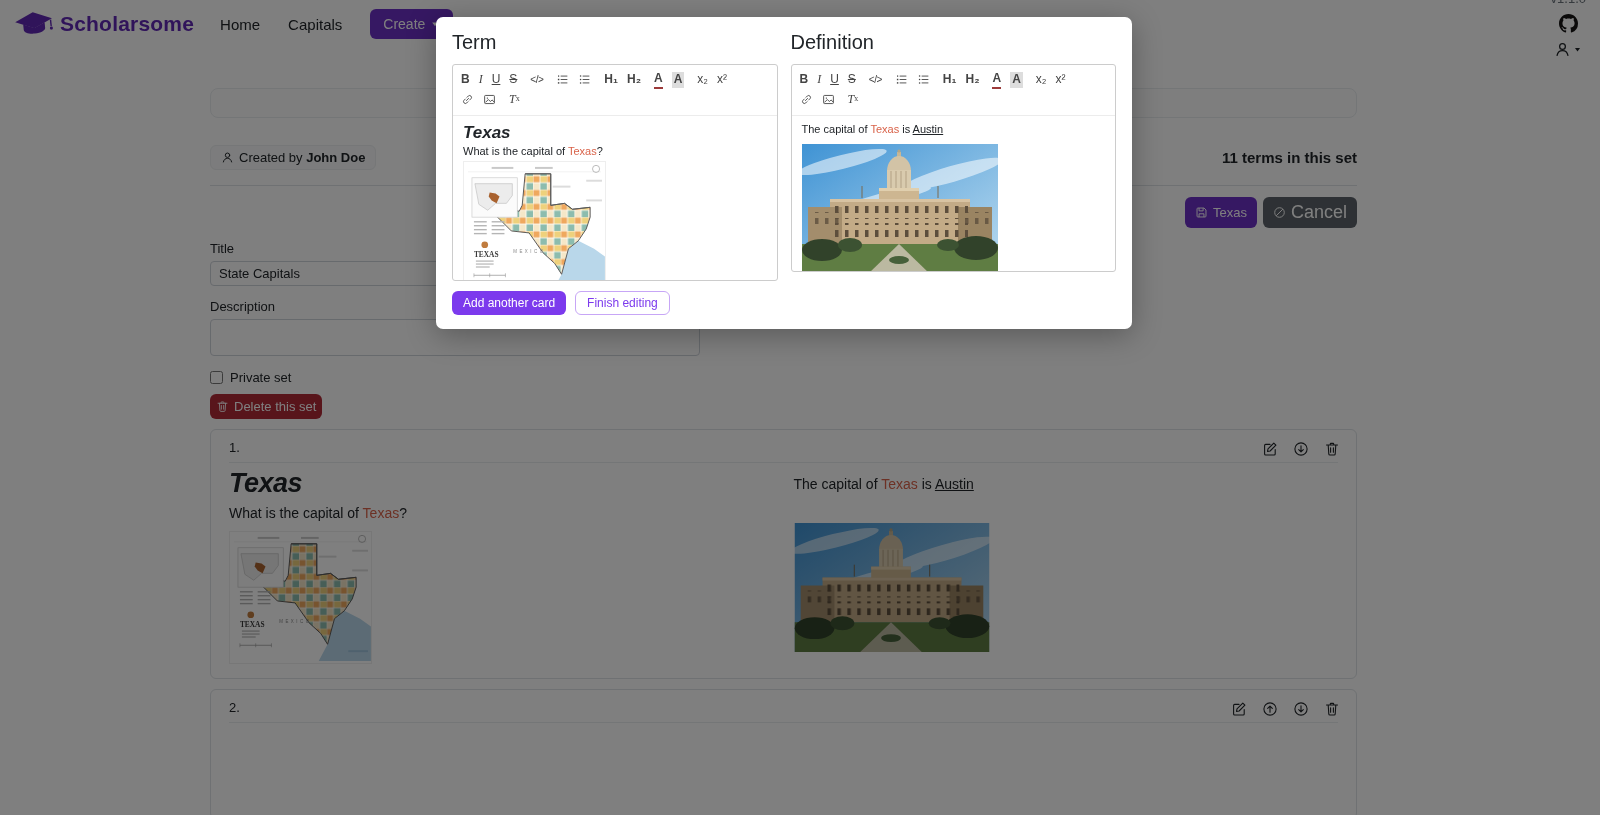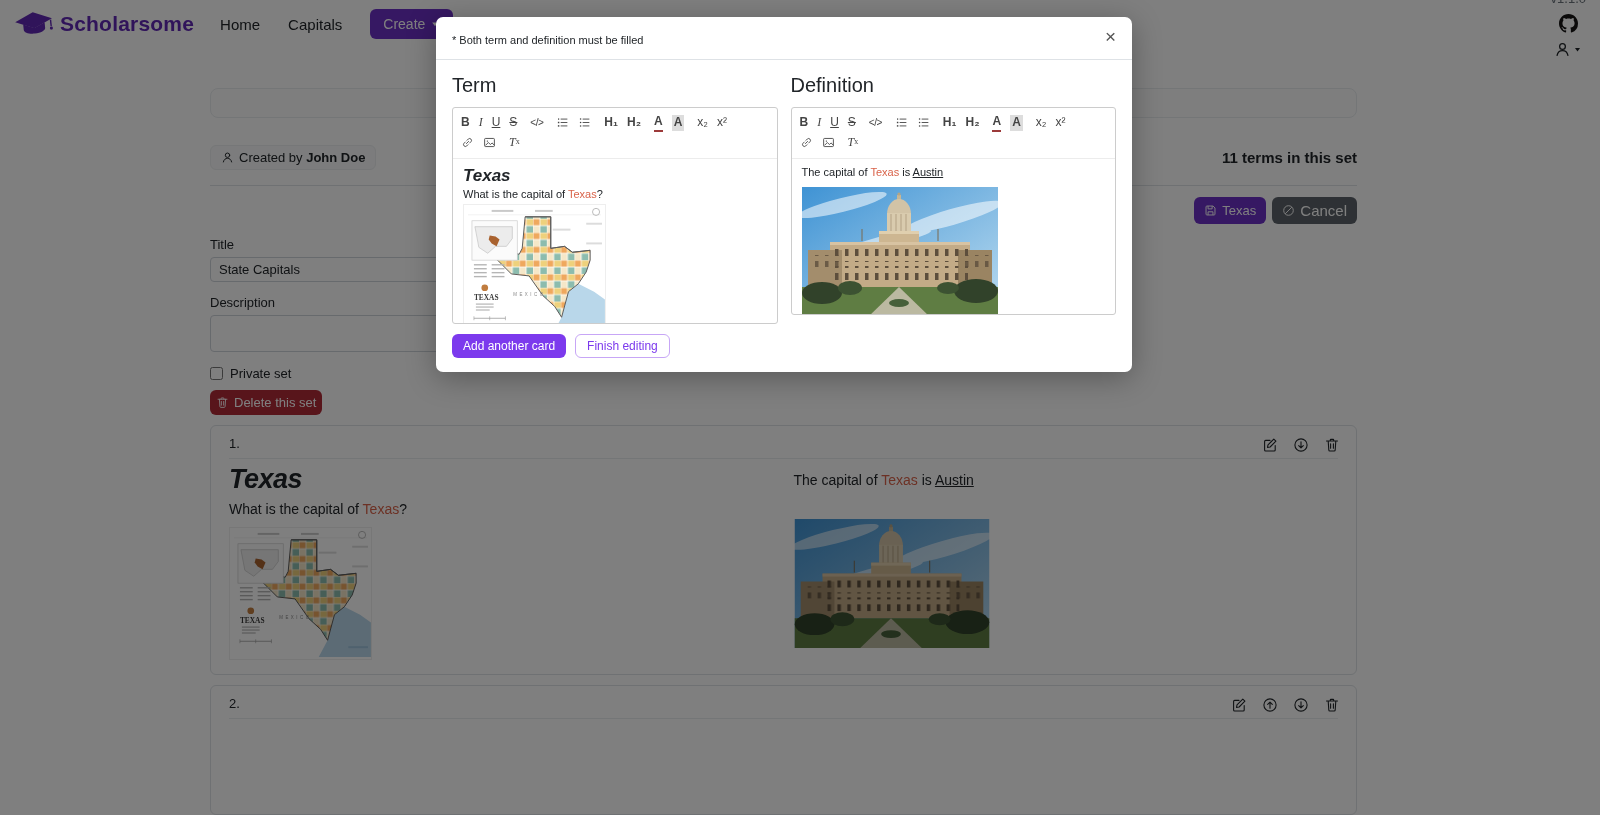--- a/index.html
+++ b/index.html
@@ -25,21 +25,21 @@
 
   .main { position:absolute; left:210px; top:48px; width:1147px; }
   .placeholder-box { margin-top:40px; height:30px; border:1px solid #e9ecef; border-radius:8px; background:#fdfdfd; }
   .meta-row { margin-top:27px; display:flex; justify-content:space-between; align-items:center; }
   .created-badge { display:inline-flex; align-items:center; gap:5px; background:#f8f9fa; border:1px solid #eceef0; border-radius:6px; padding:4px 10px; font-size:13px; }
   .created-badge svg { width:13px; height:13px; }
   .terms-count { font-size:15px; font-weight:bold; }
   hr.sep { border:none; border-top:1px solid #dee2e6; margin-top:15px; }
   .actions-row { display:flex; justify-content:flex-end; gap:6px; margin-top:11px; }
   .save-btn { background:#6d30c7; color:#fff; font-size:13px; padding:5px 10px; }
-  .cancel-btn { background:#5c636a; color:#fff; font-size:15px; padding:5px 10px; }
+  .cancel-btn { background:#5c636a; color:#fff; font-size:18px; padding:5px 10px; }
   .actions-row svg { width:13px; height:13px; }
   .field-label { font-size:13px; margin-top:13px; }
   .title-input { margin-top:5px; display:block; width:490px; height:25px; border:1px solid #ced4da; border-radius:4px; padding:2px 8px; font-size:13px; font-family:inherit; color:#212529; }
   .desc-area { margin-top:5px; display:block; width:490px; height:37px; border:1px solid #ced4da; border-radius:4px; padding:4px 8px; font-size:13px; font-family:inherit; resize:none; }
   .check-row { margin-top:14px; display:flex; align-items:center; gap:7px; font-size:13px; }
   .check-row input { width:13px; height:13px; }
   .delete-btn { margin-top:9px; background:#b02a37; color:#fff; font-size:13px; padding:5px 6px; }
   .delete-btn svg { width:13px; height:13px; }
   .add-card-box { margin-top:29px; height:51px; border:1px solid #dee2e6; border-radius:6px; display:flex; align-items:center; justify-content:center; gap:4px; font-size:15px; cursor:pointer; }
   .add-card-box svg { width:15px; height:15px; }
@@ -426,24 +426,20 @@
           </svg>
       </div>
       <hr class="card-divider">
     </div>
   </div>
 </div>
 
 <div class="backdrop"></div>
 
 <div class="modal">
-  <div class="modal-header">
-    <span class="modal-notice">* Both term and definition must be filled</span>
-    <button class="modal-close">×</button>
-  </div>
 
   <div class="modal-body">
 
     <div>
       <div class="col-heading">Term</div>
       <div class="editor term-ed">
         <div class="toolbar">
           <div class="tb-row">
             <span class="tb-g">
               <button class="tb-btn tb-bold">B</button>

